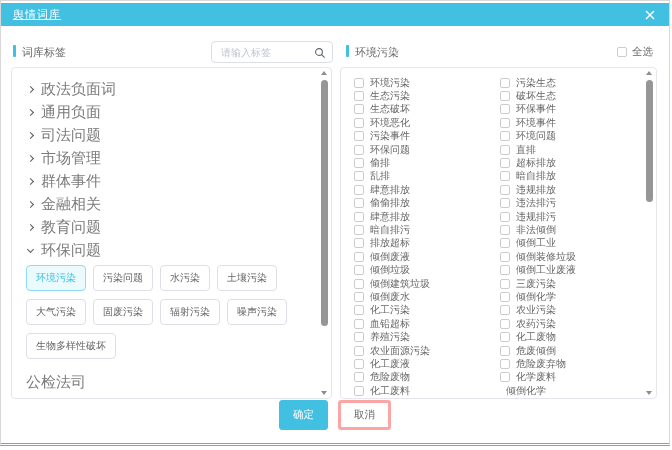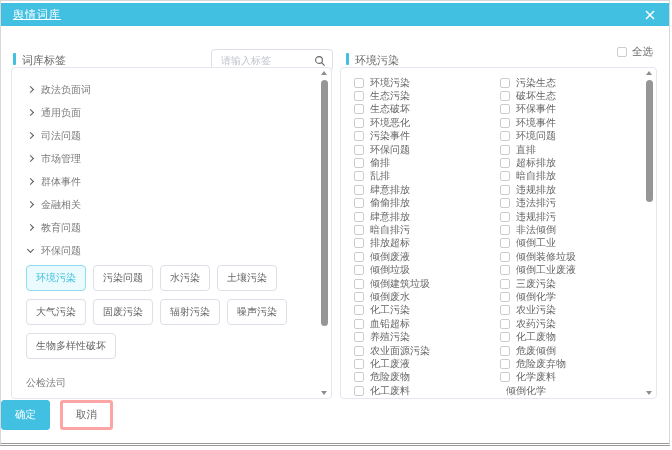--- a/index.html
+++ b/index.html
@@ -5,43 +5,43 @@
   * { margin:0; padding:0; box-sizing:border-box; }
   html,body { background:#fff; font-family:"Liberation Sans","DejaVu Sans",sans-serif; }
   .dialog { position:relative; width:670px; height:446px; background:#fff;
             border:1px solid #d8d8d8; border-bottom:3px double #9a9a9a; overflow:hidden; }
   .header { position:absolute; top:2px; left:0; right:0; height:23px; background:#41c0e1;
             display:flex; align-items:center; padding:0 12px; }
   .title  { color:#fff; font-size:11px; letter-spacing:1px;text-decoration:underline; }
   .close  { margin-left:auto; width:14px; height:14px; cursor:pointer; display:flex; align-items:center; justify-content:center; }
   .close svg { display:block; }
 
-  .sec-label { position:absolute; top:52px; display:flex; align-items:flex-start; font-size:11px; color:#666; }
+  .sec-label { position:absolute; top:44px; display:flex; align-items:flex-start; font-size:11px; color:#666; }
   .sec-bar { width:3px; height:12px; background:#41c0e1; margin-right:6px; border-radius:1px; }
   .left-sec { left:12px; }
   .right-sec { left:345px; }
 
-  .search-wrap { position:absolute; left:210px; top:48px; width:122px; height:22px; }
+  .search-wrap { position:absolute; left:210px; top:40px; width:122px; height:22px; }
   .search-input { width:100%; height:100%; border:1px solid #dcdfe6; border-radius:4px;
                   font-size:10px; color:#666; padding:0 24px 0 9px; outline:none;
                   font-family:"Liberation Sans","DejaVu Sans",sans-serif; }
   .search-input::placeholder { color:#c0c4cc; }
   .search-icon { position:absolute; right:7px; top:4px; }
 
   .select-all { position:absolute; right:16px; top:44px; display:flex; align-items:center; }
   .select-all .cbox { margin-right:5px; }
   .select-all-label { font-size:10.5px; color:#666; }
 
   .panel { position:absolute; top:66px; border:1px solid #e4e7ed; border-radius:4px;
            background:#fff; overflow:hidden; }
   .panel-left  { left:10px;  width:321px; height:332px; }
   .panel-right { left:339px; width:317px; height:332px; }
 
   .tree { padding:10px 26px 8px 14px; }
-  .tree-row { height:23px; display:flex; align-items:center; font-size:10px; color:#7b7b7b; cursor:pointer; }
+  .tree-row { height:23px; display:flex; align-items:center; font-size:15px; color:#7b7b7b; cursor:pointer; }
   .chev { width:5px; height:5px; border-right:1.4px solid #5a5a5a; border-bottom:1.4px solid #5a5a5a;
           transform:rotate(-45deg); margin:0 8px 0 2px; flex:none; }
   .chev.down { transform:rotate(45deg); margin-top:-2px; }
   .tags { padding:3px 0 4px 0; }
   .tag { display:inline-block; font-size:10px; color:#666; background:#fff; border:1px solid #dcdfe6;
          border-radius:4px; padding:5px 9px; margin:0 7px 8px 0; cursor:pointer;
          font-family:"Liberation Sans","DejaVu Sans",sans-serif; }
   .tag.sel { color:#41c0e1; border-color:#8edcf0; background:#eafafd; }
 
   .cols { display:flex; padding:8px 24px 0 13px; }
@@ -53,21 +53,21 @@
 
   .sb { position:absolute; right:2px; top:3px; bottom:3px; width:10px; }
   .sb-up, .sb-down { position:absolute; left:2px; width:0; height:0;
                      border-left:3.5px solid transparent; border-right:3.5px solid transparent; }
   .sb-up   { top:0; border-bottom:4.5px solid #8d8d8d; }
   .sb-down { bottom:0; border-top:4.5px solid #8d8d8d; }
   .sb-thumb { position:absolute; left:1.5px; width:7px; background:#969696; border-radius:4px; }
   .sb-thumb.long  { top:9px; height:76%; }
   .sb-thumb.short { top:9px; height:122px; }
 
-  .footer { position:absolute; left:0; right:0; bottom:13px; display:flex; justify-content:flex-start; gap:10px; }
+  .footer { position:absolute; left:0; right:0; bottom:13px; display:flex; justify-content:center; gap:10px; }
   .btn { font-size:10.5px; border-radius:3px; padding:5px 13px; cursor:pointer;
          font-family:"Liberation Sans","DejaVu Sans",sans-serif; }
   .btn-primary { background:#41c0e1; border:1px solid #41c0e1; color:#fff; }
   .btn-default { background:#fff; border:3px solid #fca5a5; color:#666; }
 </style>
 </head>
 <body>
 
 <div class="dialog">
 

